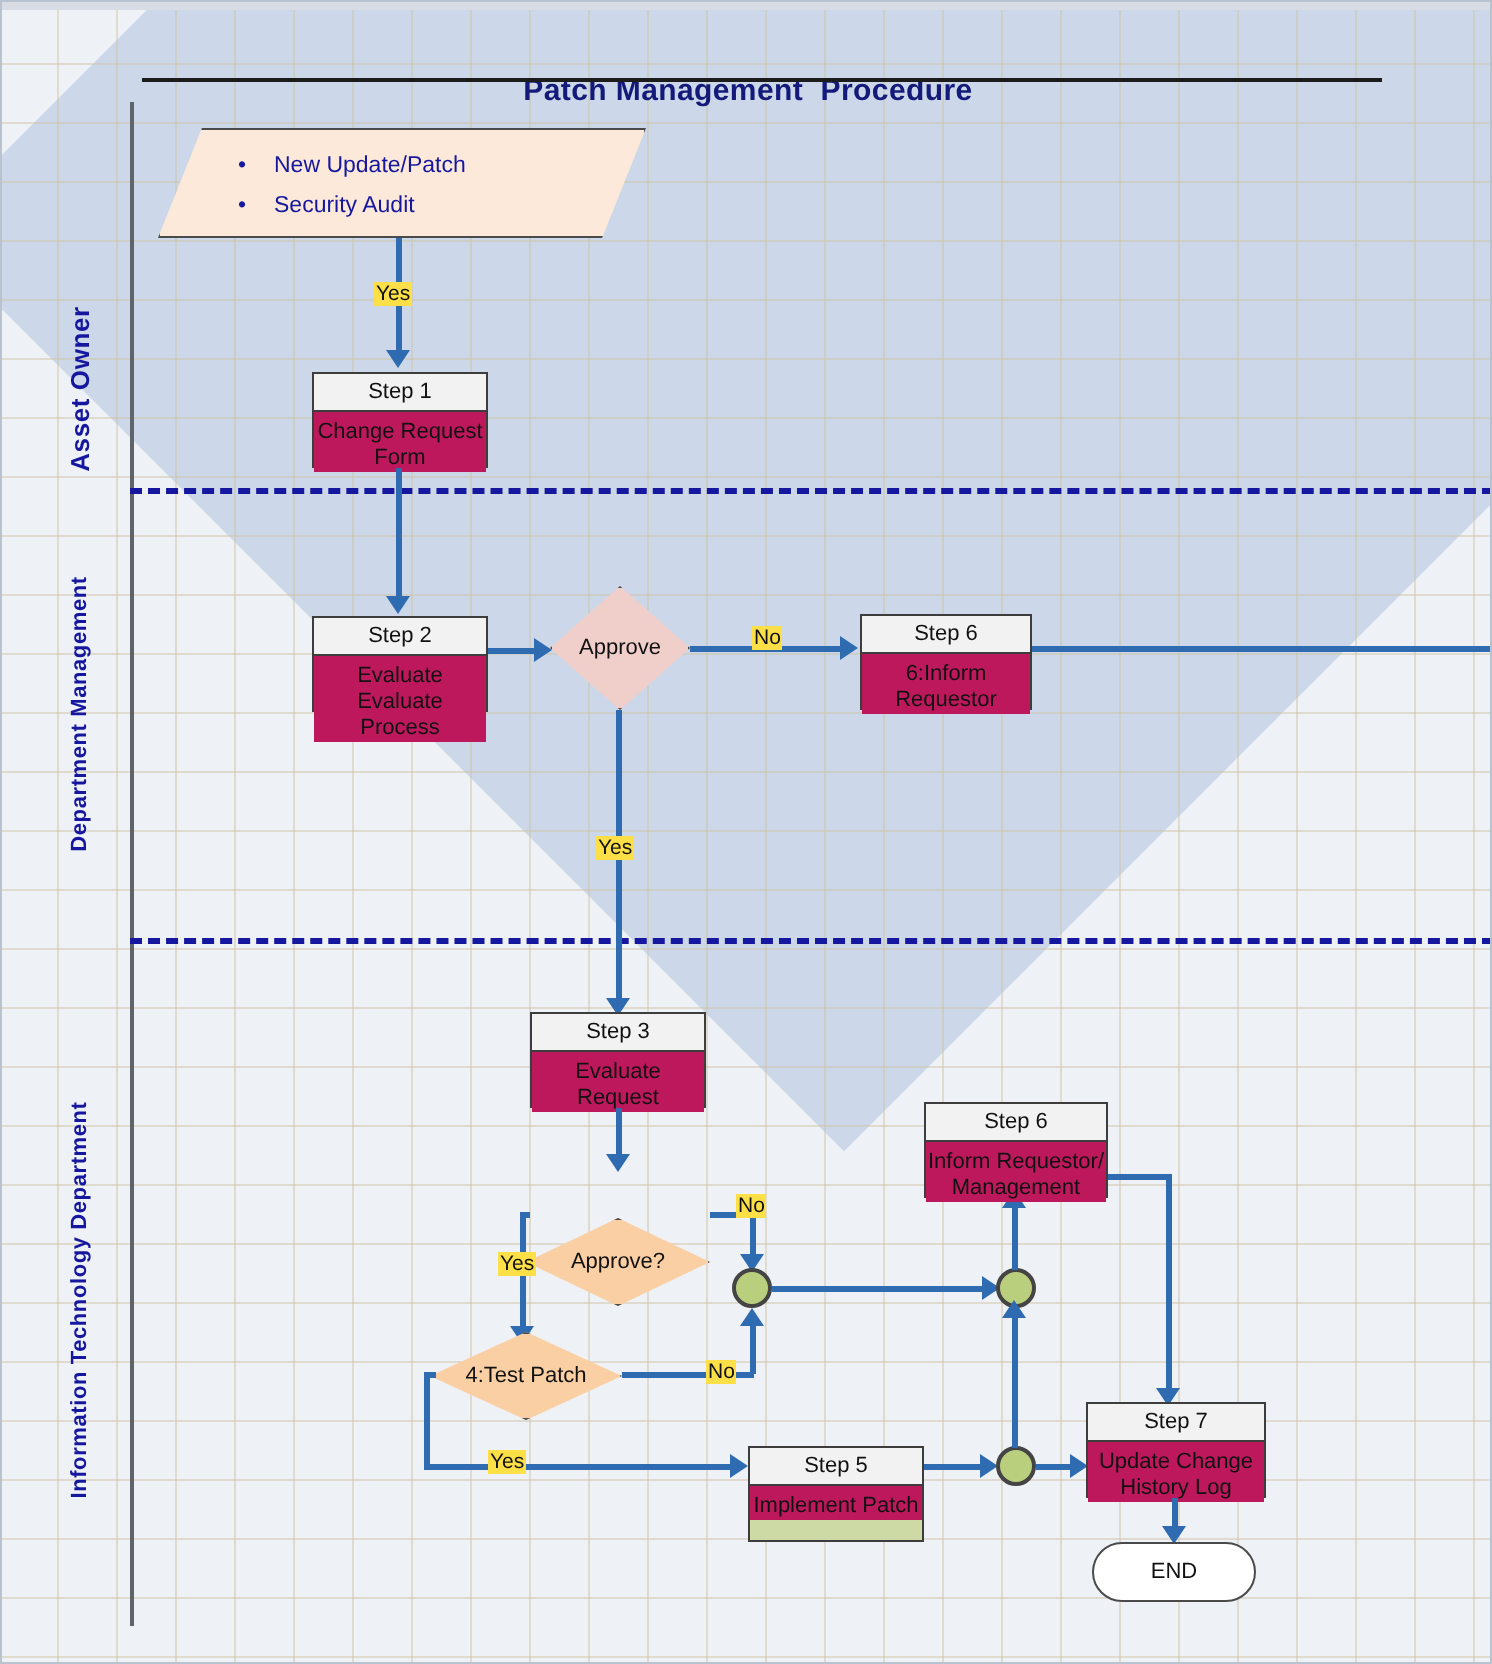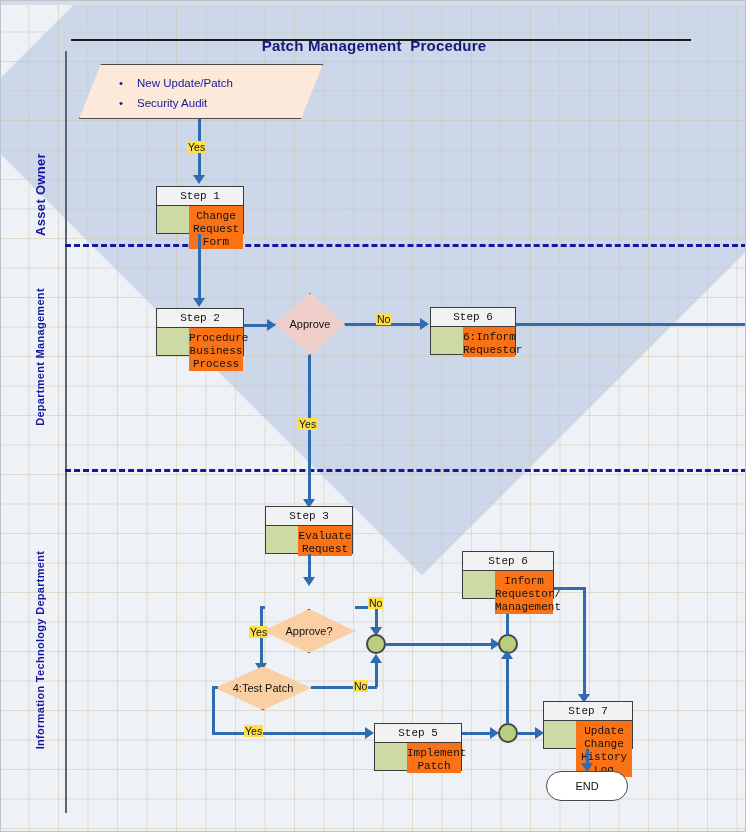--- a/index.html
+++ b/index.html
@@ -67,37 +67,35 @@
     white-space:nowrap;
     letter-spacing:.3px;
   }
   .lane-label.big{font-size:13px;}
   
   .step{
     position:absolute;
     border:1px solid #3d3d3d;
     box-sizing:border-box;
     background:#cddaa5;
-    font-family:Liberation Mono, monospace;
   }
   .step .hdr{
     height:18px;line-height:18px;
     background:#f2f2f2;
     border-bottom:1px solid #3d3d3d;
     text-align:center;
     font-size:11px;color:#111;
   }
   .step .bdy{
-    background:#f97316;
+    background:#be185d;
     text-align:center;
     font-size:11px;color:#111;
     line-height:13px;
     padding-top:4px;
     white-space:pre-line;
-    margin-left:32px;
   }
   
   #input-shape{
     position:absolute;left:78px;top:63px;width:244px;height:55px;
   }
   #input-shape .para{
     position:absolute;inset:0;
     background:#fce9d9;
     border:1px solid #4a4a4a;
     box-sizing:border-box;
@@ -186,21 +184,21 @@
     <div class="hdr">Step 1</div>
     <div class="bdy">Change Request
 Form</div>
   </div>
 
   <div class="ln lnv" style="left:197px;top:233px;height:66px;"></div>
   <div class="arw down" style="left:192px;top:297px;"></div>
 
   <div class="step" style="left:155px;top:307px;width:88px;height:48px;">
     <div class="hdr">Step 2</div>
-    <div class="bdy">Procedure Business
+    <div class="bdy">Evaluate Evaluate
 Process</div>
   </div>
 
   <div class="ln lnh" style="left:243px;top:323px;width:26px;"></div>
   <div class="arw right" style="left:266px;top:318px;"></div>
 
   <div class="diamond pink" style="left:274px;top:292px;width:70px;height:62px;">
     <div class="dshape"></div>
     <div class="dtxt">Approve</div>
   </div>

